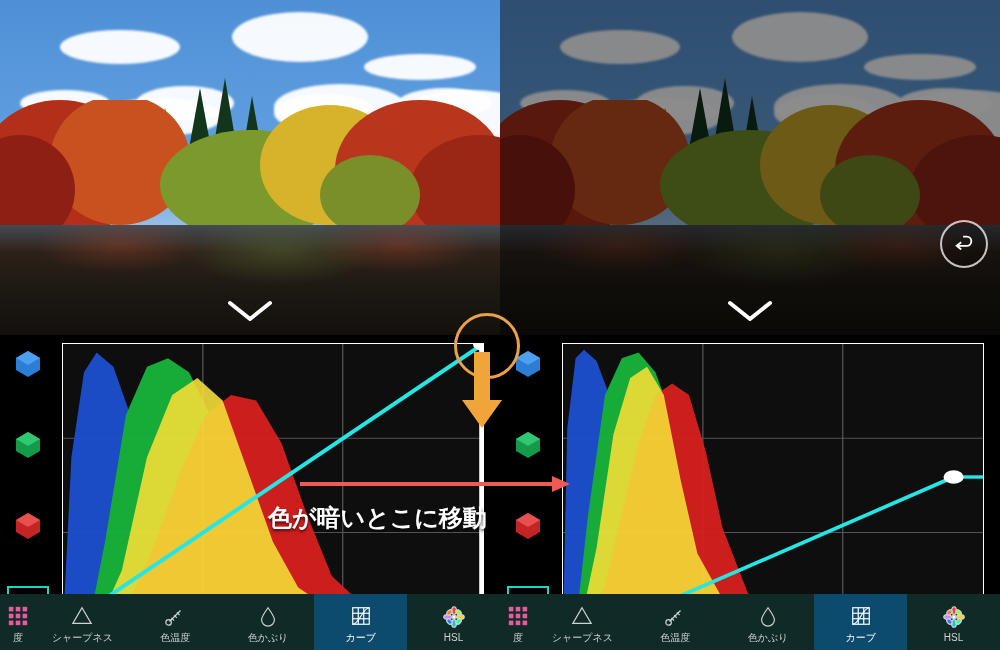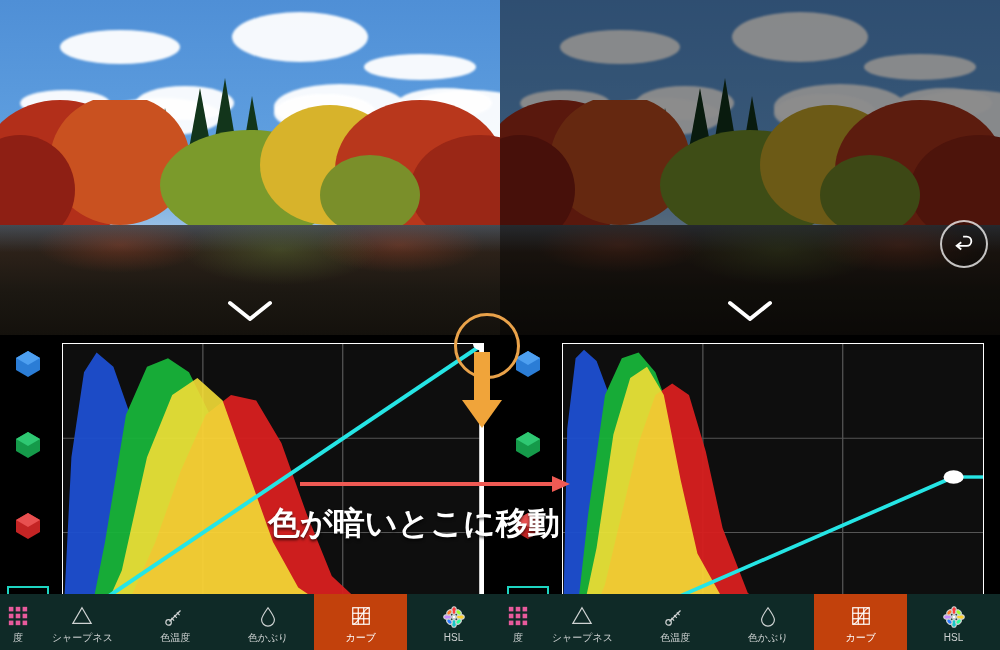--- a/index.html
+++ b/index.html
@@ -35,30 +35,30 @@
   .ch-picker{position:absolute;left:4px;top:8px;bottom:22px;width:48px;display:flex;flex-direction:column;justify-content:space-between;align-items:center}
   .chbtn{width:38px;height:38px;display:flex;align-items:center;justify-content:center;border:2px solid transparent;cursor:pointer}
   .chbtn.sel{border-color:#1ed5c1}
   .chbtn svg{width:30px;height:30px}
   .curvebox{position:absolute;left:62px;right:16px;top:8px;bottom:22px;border:1.5px solid #fff;background:#0e0e0e}
   .curvebox svg{position:absolute;inset:0;width:100%;height:100%}
   
   .bar{position:absolute;left:0;right:0;bottom:0;height:56px;background:#0f2a27;display:flex}
   .tool{flex:1;display:flex;flex-direction:column;align-items:center;justify-content:center;gap:3px;color:#cfd3d3;font-size:10px;cursor:pointer;position:relative;padding-top:4px}
   .tool.first{flex:0 0 36px}
-  .tool.active{background:#c2410c;color:#fff}
+  .tool.active{background:#0c4a6e;color:#fff}
   .tool .ic{height:24px;width:30px;display:flex;align-items:center;justify-content:center}
   .tool svg{width:26px;height:22px;stroke:#cfd3d3;fill:none;stroke-width:1.3}
   .tool.active svg{stroke:#fff}
   
   .overlay{position:absolute;inset:0;pointer-events:none}
   .ann-circle{position:absolute;width:60px;height:60px;border:3px solid #e9a24a;border-radius:50%}
   .ann-arrow-down{position:absolute}
   .ann-arrow-right{position:absolute}
-  .ann-text{position:absolute;font-size:32px;font-weight:700;color:#fff;white-space:nowrap;text-shadow:0 2px 3px #000a}
+  .ann-text{position:absolute;font-size:24px;font-weight:700;color:#fff;white-space:nowrap;text-shadow:0 2px 3px #000a}
 </style>
 </head>
 <body>
 
 <div class="app">
 
   <div class="panel">
     <div class="photo">
       <div class="sky"></div>
       <div class="pines">

